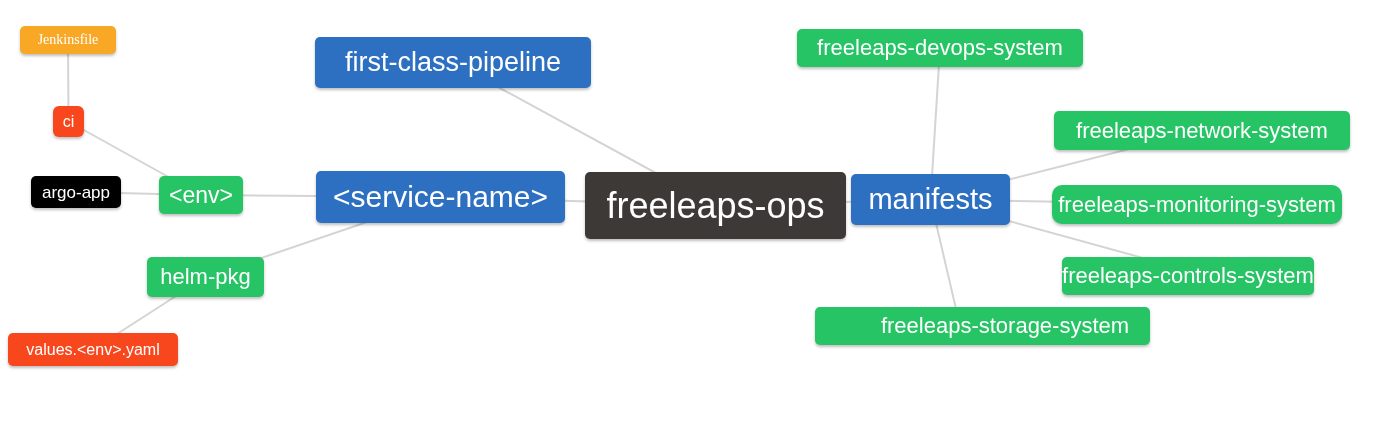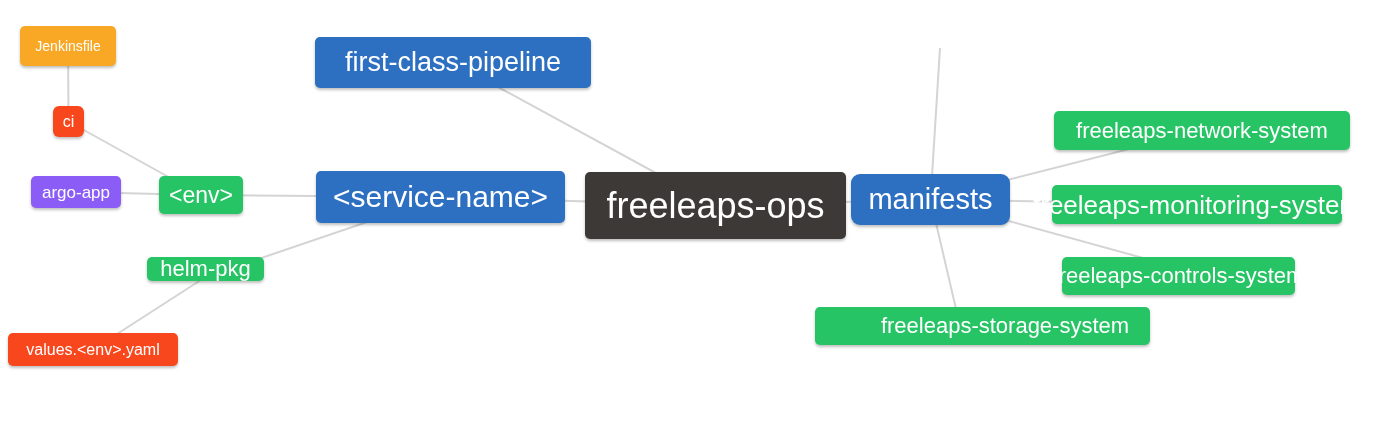--- a/index.html
+++ b/index.html
@@ -49,27 +49,28 @@
       <line x1="93" y1="349.5" x2="205.5" y2="277" stroke="#d4d4d4" stroke-width="2"></line>
       <line x1="440.5" y1="197" x2="715.5" y2="205.5" stroke="#d4d4d4" stroke-width="2"></line>
       <line x1="453" y1="62.5" x2="715.5" y2="205.5" stroke="#d4d4d4" stroke-width="2"></line>
       <line x1="715.5" y1="205.5" x2="930.5" y2="199.5" stroke="#d4d4d4" stroke-width="2"></line>
       <line x1="930.5" y1="199.5" x2="940" y2="48" stroke="#d4d4d4" stroke-width="2"></line>
       <line x1="930.5" y1="199.5" x2="1202" y2="130.5" stroke="#d4d4d4" stroke-width="2"></line>
       <line x1="930.5" y1="199.5" x2="1212.5" y2="204.5" stroke="#d4d4d4" stroke-width="2"></line>
       <line x1="930.5" y1="199.5" x2="1208.5" y2="276" stroke="#d4d4d4" stroke-width="2"></line>
       <line x1="930.5" y1="199.5" x2="960" y2="326" stroke="#d4d4d4" stroke-width="2"></line>
     </svg>
-<div class="node" style="left: 20px; top: 26px; width: 96px; height: 40px; font-size: 14px; background: rgb(249, 168, 37); color: rgb(255, 255, 255);">Jenkinsfile</div>
+<div class="node" style="left: 20px; top: 26px; width: 96px; height: 28px; font-size: 14px; background: rgb(249, 168, 37); color: rgb(255, 255, 255); font-family: Liberation Serif, serif;">Jenkinsfile</div>
     <div class="node" style="left: 53px; top: 106px; width: 31px; height: 31px; font-size: 16px; background: rgb(248, 71, 29); color: rgb(255, 255, 255); border-radius: 6px;">ci</div>
-    <div class="node" style="left: 31px; top: 176px; width: 90px; height: 32px; font-size: 17px; background: #8b5cf6; color: rgb(255, 255, 255);">argo-app</div>
+    <div class="node" style="left: 31px; top: 176px; width: 90px; height: 32px; font-size: 17px; background: #000000; color: rgb(255, 255, 255);">argo-app</div>
     <div class="node" style="left: 159px; top: 176px; width: 84px; height: 38px; font-size: 23px; background: rgb(38, 196, 101); color: rgb(255, 255, 255);">&lt;env&gt;</div>
     <div class="node" style="left: 315px; top: 37px; width: 276px; height: 51px; font-size: 27px; background: rgb(45, 111, 193); color: rgb(255, 255, 255);">first-class-pipeline</div>
     <div class="node" style="left: 316px; top: 171px; width: 249px; height: 52px; font-size: 30px; background: rgb(45, 111, 193); color: rgb(255, 255, 255);">&lt;service-name&gt;</div>
-    <div class="node" style="left: 147px; top: 257px; width: 117px; height: 24px; font-size: 22px; background: rgb(38, 196, 101); color: rgb(255, 255, 255);">helm-pkg</div>
+    <div class="node" style="left: 147px; top: 257px; width: 117px; height: 40px; font-size: 22px; background: rgb(38, 196, 101); color: rgb(255, 255, 255);">helm-pkg</div>
     <div class="node" style="left: 585px; top: 172px; width: 261px; height: 67px; font-size: 36px; background: rgb(61, 57, 54); color: rgb(255, 255, 255);">freeleaps-ops</div>
     <div class="node" style="left: 8px; top: 333px; width: 170px; height: 33px; font-size: 16px; background: rgb(248, 71, 29); color: rgb(255, 255, 255);">values.&lt;env&gt;.yaml</div>
-    <div class="node" style="left: 851px; top: 174px; width: 159px; height: 51px; font-size: 29px; background: rgb(45, 111, 193); color: rgb(255, 255, 255); border-radius: 9px;">manifests</div>
+    <div class="node" style="left: 851px; top: 174px; width: 159px; height: 51px; font-size: 29px; background: rgb(45, 111, 193); color: rgb(255, 255, 255);">manifests</div>
+    <div class="node" style="left: 797px; top: 29px; width: 286px; height: 38px; font-size: 22px; background: rgb(38, 196, 101); color: rgb(255, 255, 255);">freeleaps-devops-system</div>
     <div class="node" style="left: 1054px; top: 111px; width: 296px; height: 39px; font-size: 22px; background: rgb(38, 196, 101); color: rgb(255, 255, 255);">freeleaps-network-system</div>
-    <div class="node" style="left: 1052px; top: 185px; width: 290px; height: 39px; font-size: 26px; background: rgb(38, 196, 101); color: rgb(255, 255, 255);">freeleaps-monitoring-system</div>
-    <div class="node" style="left: 1062px; top: 257px; width: 233px; height: 38px; font-size: 22px; background: rgb(38, 196, 101); color: rgb(255, 255, 255);">freeleaps-controls-system</div>
+    <div class="node" style="left: 1052px; top: 185px; width: 290px; height: 39px; font-size: 22px; background: rgb(38, 196, 101); color: rgb(255, 255, 255); border-radius: 10px;">freeleaps-monitoring-system</div>
+    <div class="node" style="left: 1062px; top: 257px; width: 252px; height: 38px; font-size: 22px; background: rgb(38, 196, 101); color: rgb(255, 255, 255);">freeleaps-controls-system</div>
     <div class="node" style="left: 815px; top: 307px; width: 290px; height: 38px; font-size: 22px; background: rgb(38, 196, 101); color: rgb(255, 255, 255); padding-left: 45px;">freeleaps-storage-system</div>
   </div>
 
 </body></html>

